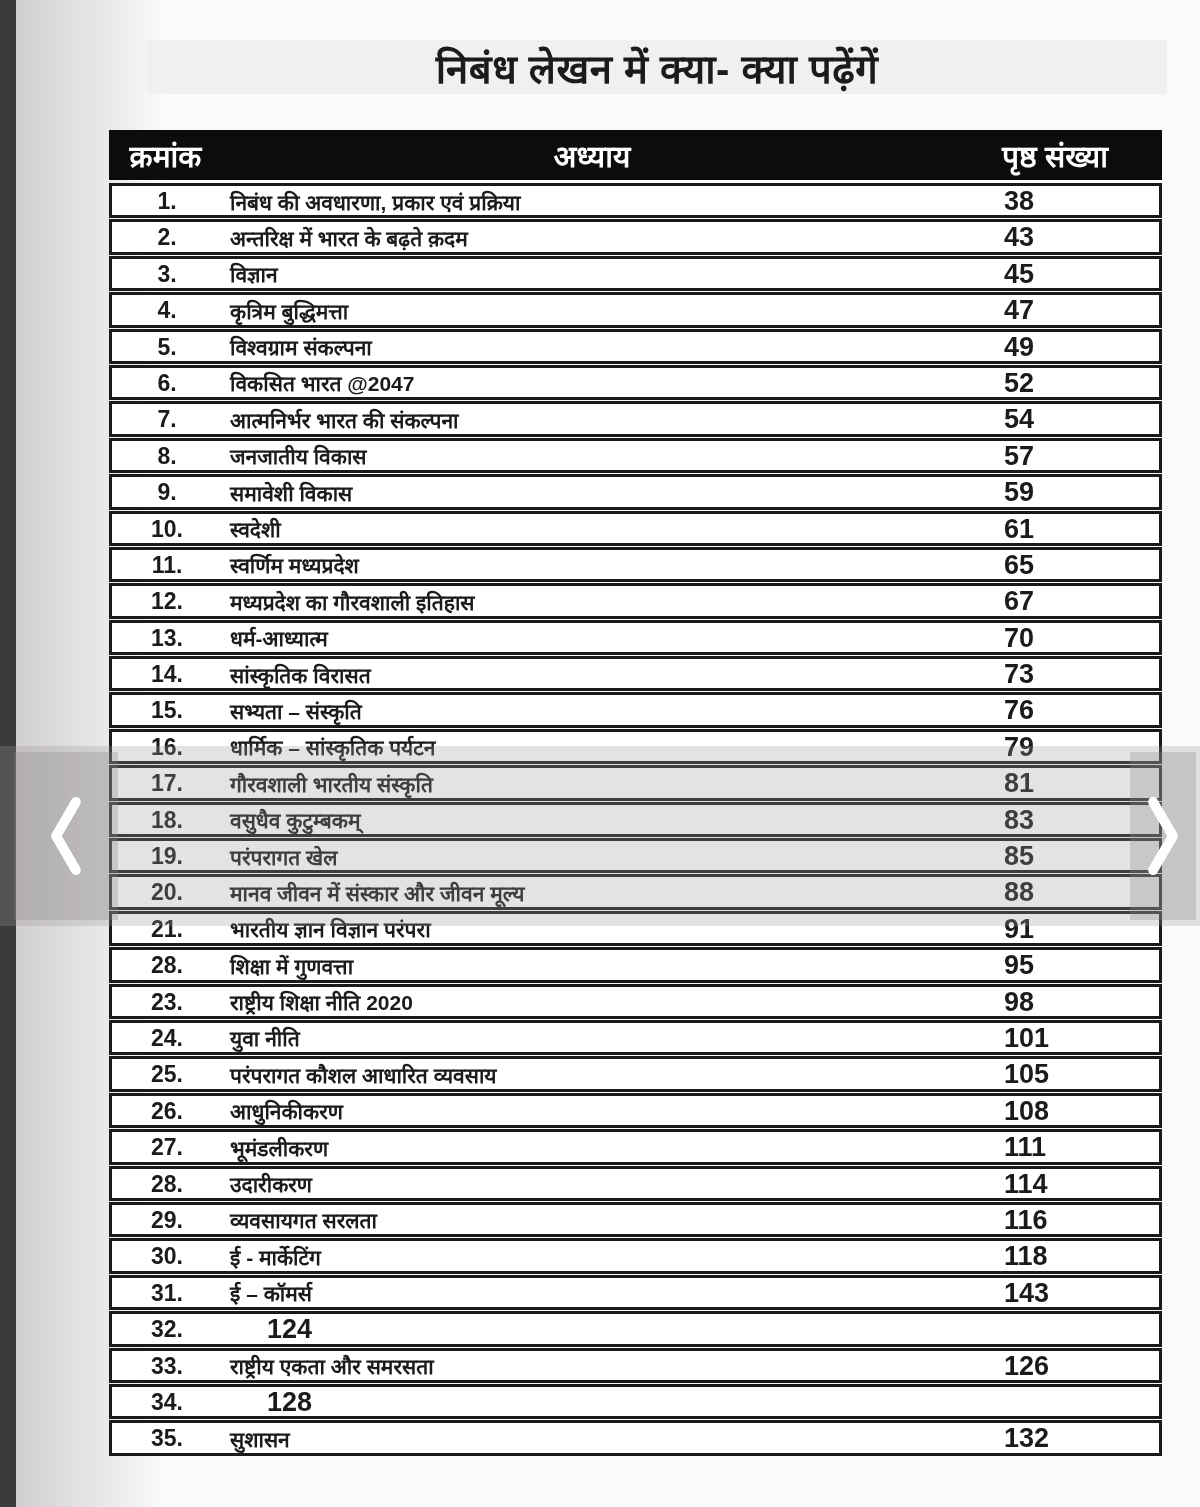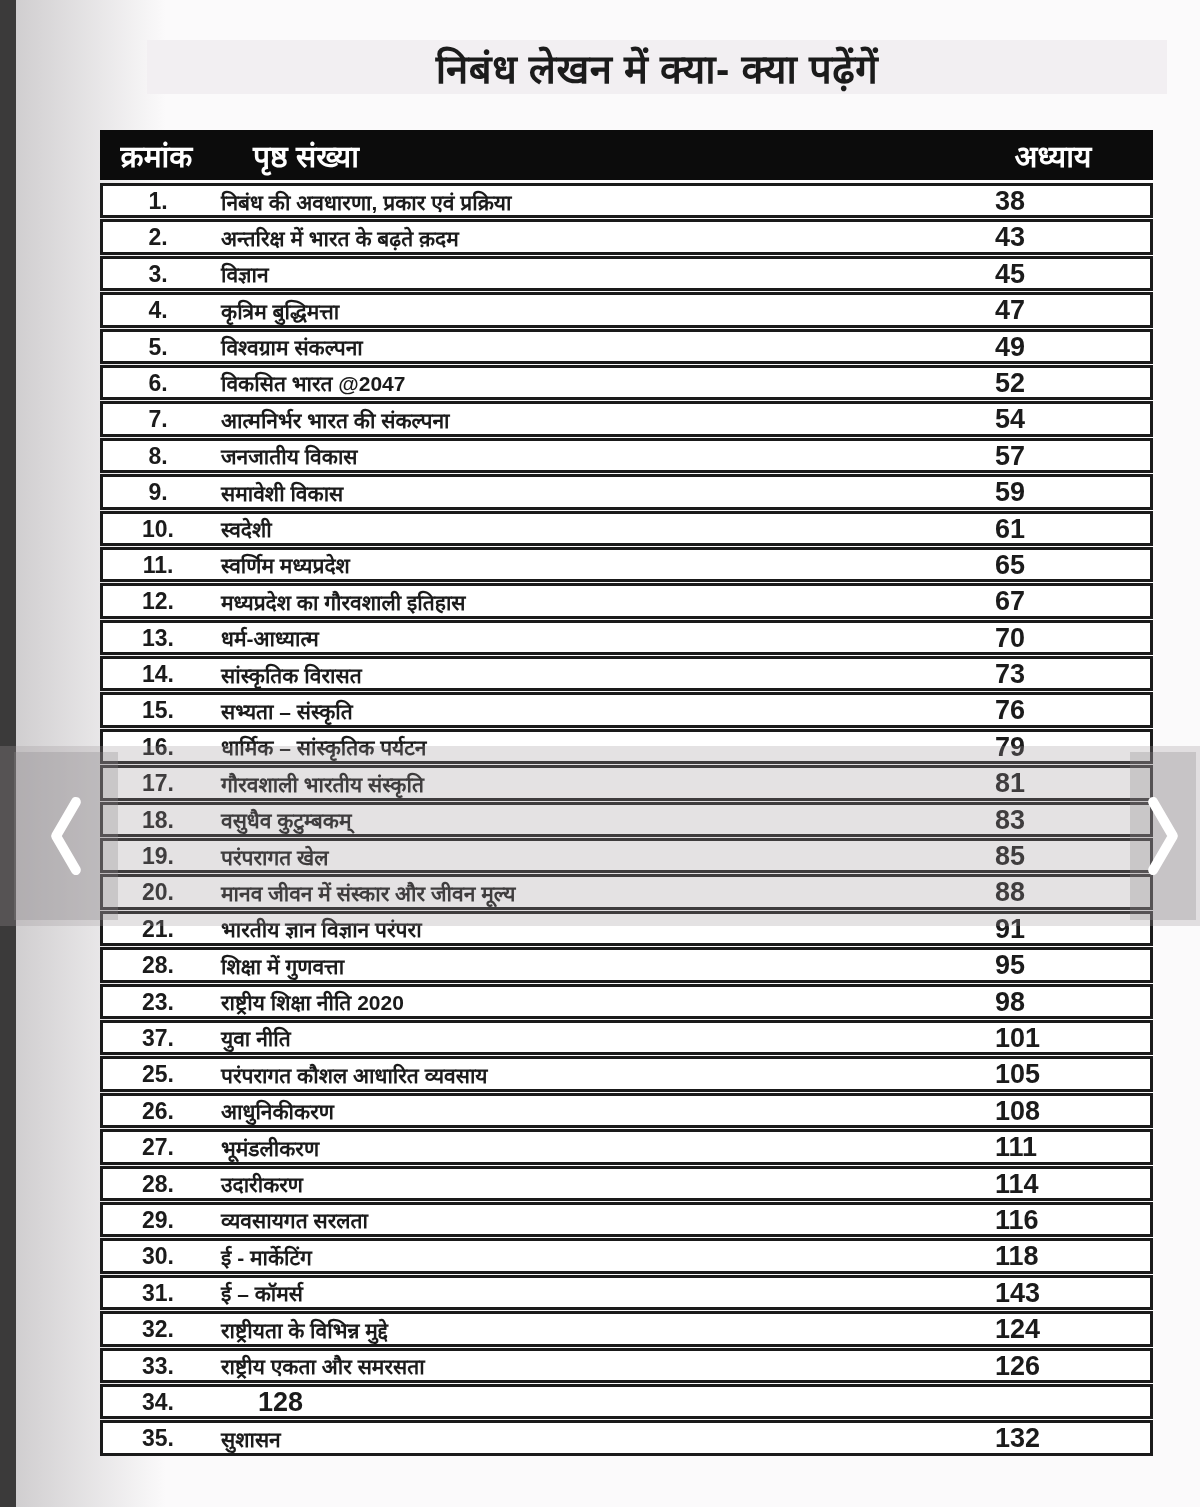--- a/index.html
+++ b/index.html
@@ -25,21 +25,21 @@
   .title-banner{
     position:absolute;left:147px;top:40px;width:1020px;height:54px;
     background:var(--banner_bg,#f2eff2);
     display:flex;align-items:center;justify-content:center;
   }
   .title-banner h1{
     margin:0;font-size:40px;font-weight:800;letter-spacing:0.5px;
     color:var(--text,#141414);
   }
   .toc{
-    position:absolute;left:100px;top:130px;width:1053px;
+    position:absolute;left:109px;top:130px;width:1053px;
   }
   .thead{
     box-sizing:border-box;height:50px;margin-bottom:3px;
     background:var(--header_bg,#0c0c0c);
     color:var(--header_text,#ffffff);
     display:grid;grid-template-columns:113px 1fr 200px;
     align-items:center;
     font-size:30px;font-weight:700;
   }
   .th-sno{text-align:center;}
@@ -84,22 +84,22 @@
   <div class="left-strip"></div>
   <div class="left-gradient"></div>
 
   <div class="title-banner">
     <h1>निबंध लेखन में क्या- क्या पढ़ेंगें</h1>
   </div>
 
   <div class="toc">
     <div class="thead">
       <div class="th th-sno">क्रमांक</div>
+      <div class="th th-chapter">अध्याय</div>
       <div class="th th-page">पृष्ठ संख्या</div>
-      <div class="th th-chapter">अध्याय</div>
     </div>
     <div class="tbody" id="tbody">
     <div class="row">
       <div class="cell-sno">1.</div>
       <div class="cell-chapter">निबंध की अवधारणा, प्रकार एवं प्रक्रिया</div>
       <div class="cell-page">38</div>
     </div>
 
     <div class="row">
       <div class="cell-sno">2.</div>
@@ -227,21 +227,21 @@
       <div class="cell-page">95</div>
     </div>
 
     <div class="row">
       <div class="cell-sno">23.</div>
       <div class="cell-chapter">राष्ट्रीय शिक्षा नीति 2020</div>
       <div class="cell-page">98</div>
     </div>
 
     <div class="row">
-      <div class="cell-sno">37.</div>
+      <div class="cell-sno">24.</div>
       <div class="cell-chapter">युवा नीति</div>
       <div class="cell-page">101</div>
     </div>
 
     <div class="row">
       <div class="cell-sno">25.</div>
       <div class="cell-chapter">परंपरागत कौशल आधारित व्यवसाय</div>
       <div class="cell-page">105</div>
     </div>
 
@@ -276,21 +276,20 @@
     </div>
 
     <div class="row">
       <div class="cell-sno">31.</div>
       <div class="cell-chapter">ई – कॉमर्स</div>
       <div class="cell-page">143</div>
     </div>
 
     <div class="row">
       <div class="cell-sno">32.</div>
-      <div class="cell-chapter">राष्ट्रीयता के विभिन्न मुद्दे</div>
       <div class="cell-page">124</div>
     </div>
 
     <div class="row">
       <div class="cell-sno">33.</div>
       <div class="cell-chapter">राष्ट्रीय एकता और समरसता</div>
       <div class="cell-page">126</div>
     </div>
 
     <div class="row">

